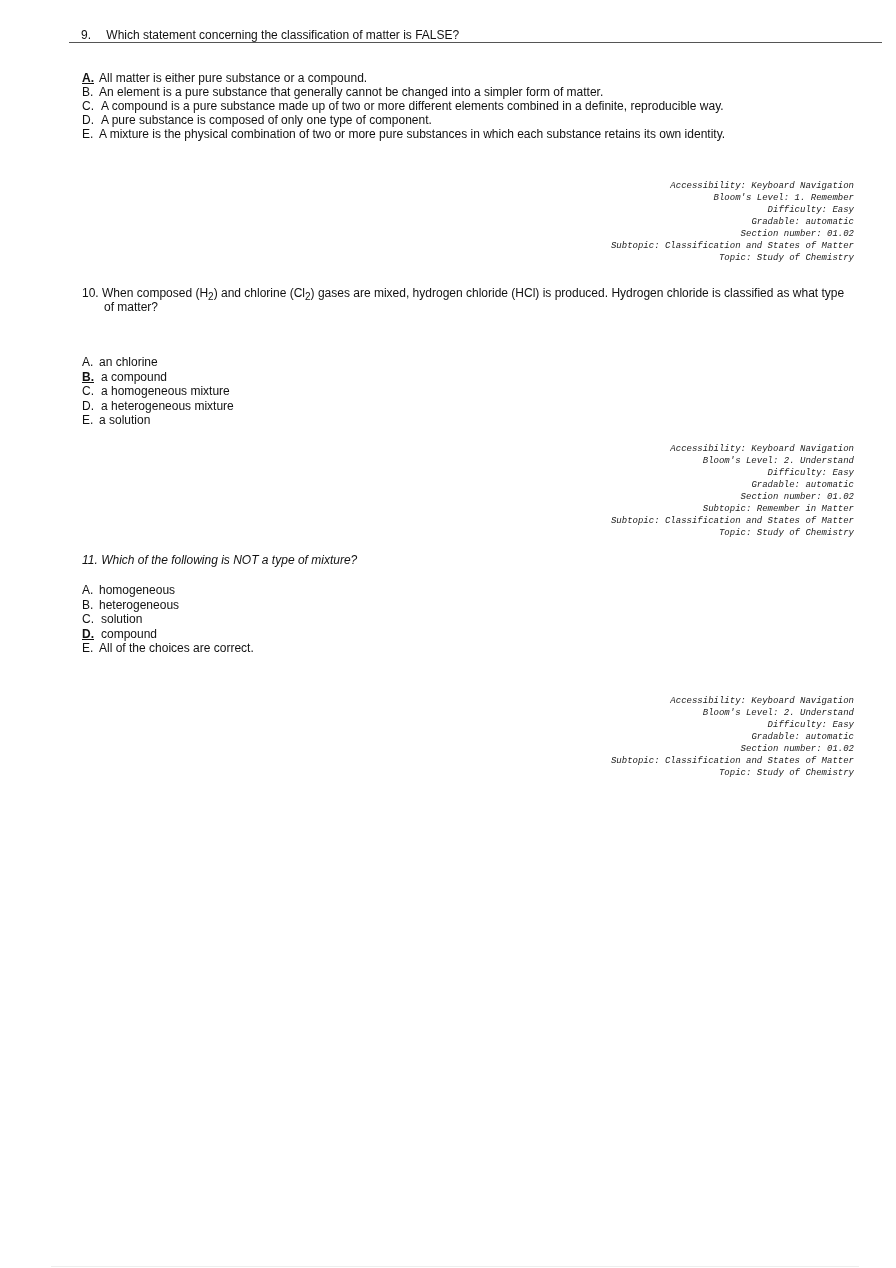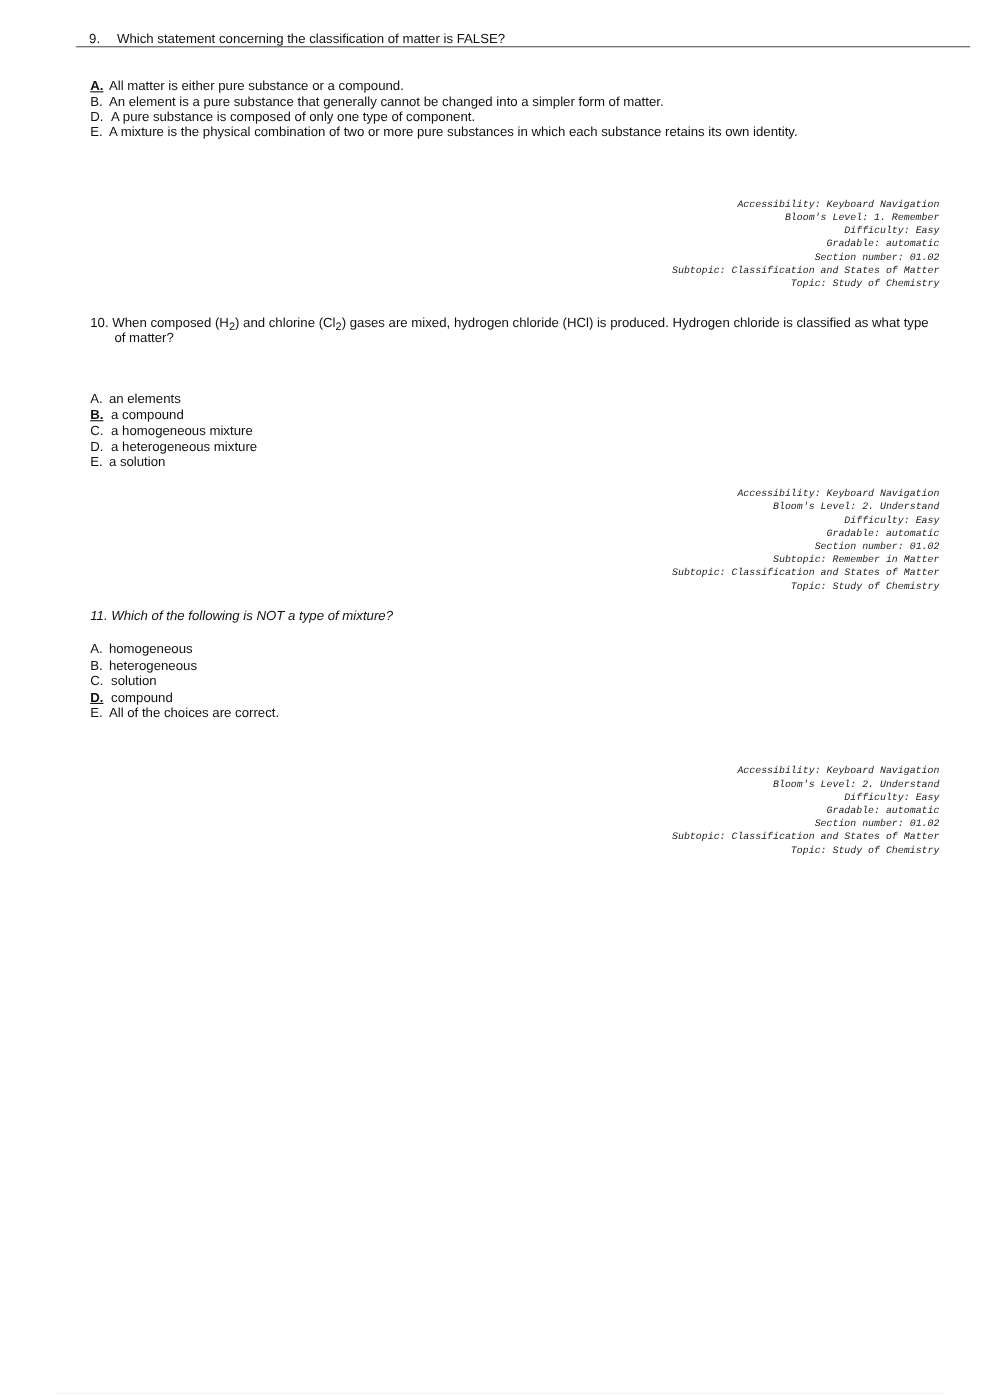--- a/index.html
+++ b/index.html
@@ -109,20 +109,23 @@
   </div>
 
   <div class="choices" style="top:71px;">
     <div class="choice">
       <span class="letter correct">A.</span><span>All matter is either pure substance or a compound.</span>
     </div>
     <div class="choice">
       <span class="letter">B.</span><span>An element is a pure substance that generally cannot be changed into a simpler form of matter.</span>
     </div>
     <div class="choice">
+      <span class="letter wide">C.</span><span>A compound is a pure substance made up of two or more different elements combined in a definite, reproducible way.</span>
+    </div>
+    <div class="choice">
       <span class="letter wide">D.</span><span>A pure substance is composed of only one type of component.</span>
     </div>
     <div class="choice">
       <span class="letter">E.</span><span>A mixture is the physical combination of two or more pure substances in which each substance retains its own identity.</span>
     </div>
   </div>
 
   <div class="meta" style="top:180px;">
     <div>Accessibility: Keyboard Navigation</div>
     <div>Bloom's Level: 1. Remember</div>
@@ -134,21 +137,21 @@
   </div>
 
   <div class="question" style="top:286px; width:780px;">
     <span class="num">10.</span>
     <span>When composed (H</span><sub>2</sub><span>) and chlorine (Cl</span><sub>2</sub><span>) gases are mixed, hydrogen chloride (HCl) is produced. Hydrogen chloride is classified as what type</span>
     <span class="stem-cont">of matter?</span>
   </div>
 
   <div class="choices" style="top:355px;">
     <div class="choice spaced">
-      <span class="letter">A.</span><span>an elements</span>
+      <span class="letter">A.</span><span>an chlorine</span>
     </div>
     <div class="choice spaced">
       <span class="letter correct wide">B.</span><span>a compound</span>
     </div>
     <div class="choice spaced">
       <span class="letter wide">C.</span><span>a homogeneous mixture</span>
     </div>
     <div class="choice spaced">
       <span class="letter wide">D.</span><span>a heterogeneous mixture</span>
     </div>

